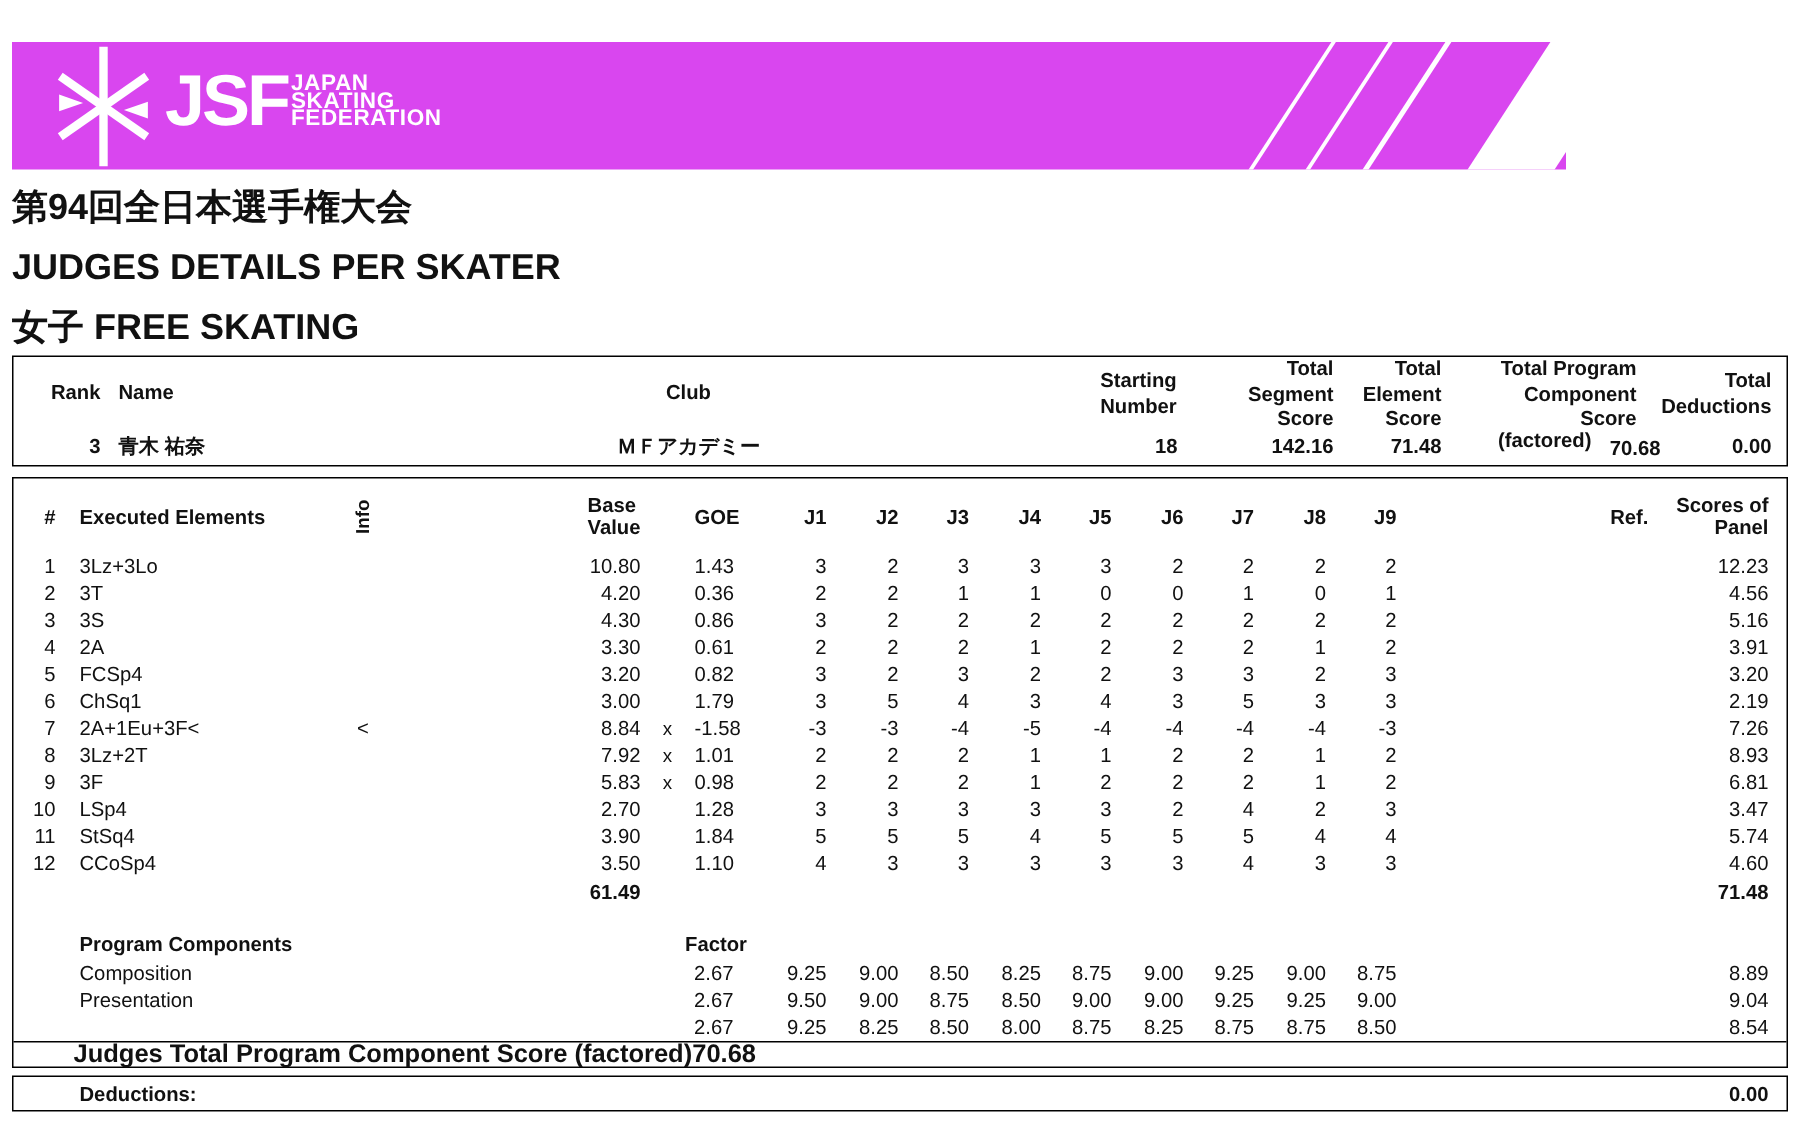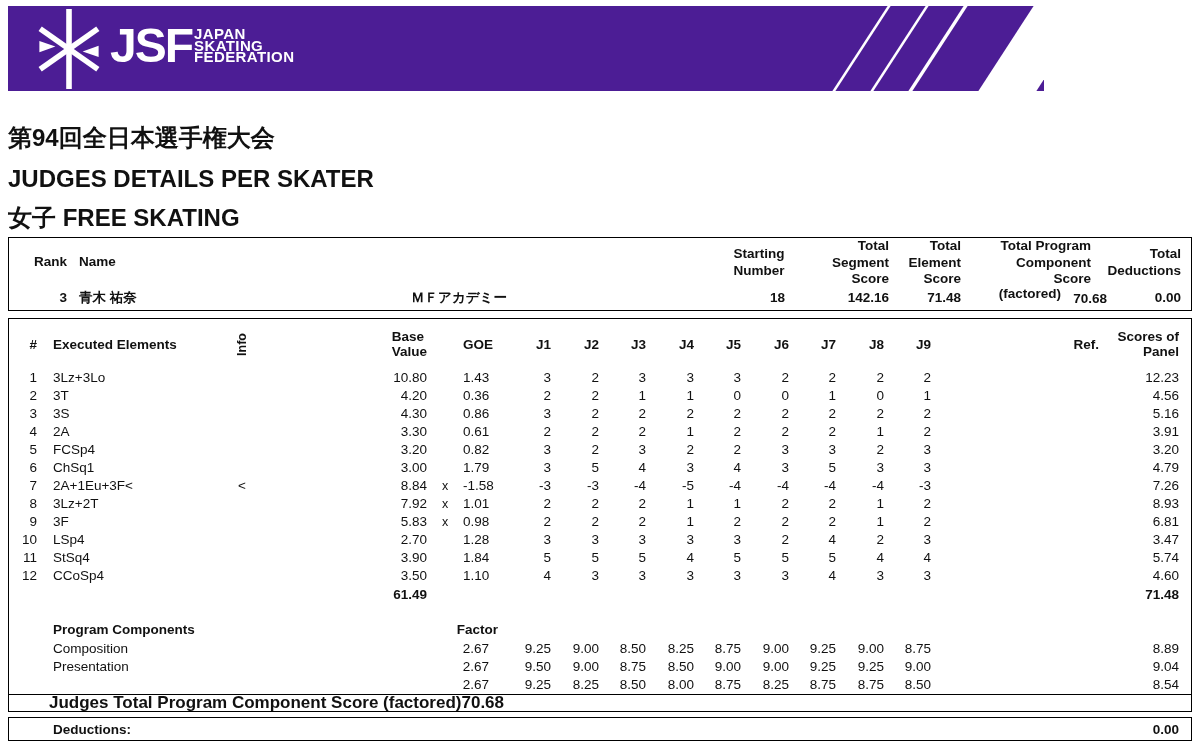--- a/index.html
+++ b/index.html
@@ -1,21 +1,21 @@
 <!DOCTYPE html>
 <html><head>
 <meta charset="utf-8">
 <style>
   html,body{margin:0;padding:0;background:#fff;}
   body{width:1200px;height:747px;position:relative;overflow:hidden;
        font-family:"Liberation Sans","DejaVu Sans",sans-serif;color:#111;}
 
   
-  .banner{position:absolute;left:8px;top:6px;width:1036px;height:85px;
-          background:#4c1d95;overflow:hidden;}
+  .banner{position:absolute;left:8px;top:28px;width:1036px;height:85px;
+          background:#d946ef;overflow:hidden;}
   .logo-mark{position:absolute;left:25px;top:3px;}
   .jsf-word{position:absolute;left:102px;top:16px;color:#fff;font-size:48px;
             font-weight:bold;letter-spacing:-2px;line-height:48px;}
   .org{position:absolute;left:186px;top:22px;color:#fff;font-size:15px;
        font-weight:bold;line-height:11.5px;letter-spacing:.4px;white-space:pre-line;}
   .stripe{position:absolute;top:-10px;bottom:-10px;background:#fff;transform:skewX(-33deg);}
   .s1{left:852px;width:3px;} .s2{left:890px;width:3px;} .s3{left:928px;width:4px;}
   .sband{left:998px;width:58px;}
 
   
@@ -91,20 +91,21 @@
     <div class="stripe sband"></div>
   </div>
 
   <div class="t1">第94回全日本選手権大会</div>
   <div class="t2">JUDGES DETAILS PER SKATER</div>
   <div class="t3">女子 FREE SKATING</div>
 
   <div class="summary">
     <div class="sh ra" style="left:0;width:58px;top:16px;">Rank</div>
     <div class="sh" style="left:70px;top:16px;">Name</div>
+    <div class="sh ce" style="left:330px;width:240px;top:16px;">Club</div>
     <div class="sh ce" style="left:708px;width:84px;top:8px;">Starting
 Number</div>
     <div class="sh ra" style="left:770px;width:110px;top:0;">Total
 Segment
 Score</div>
     <div class="sh ra" style="left:842px;width:110px;top:0;">Total
 Element
 Score</div>
     <div class="sh ra" style="left:955px;width:127px;top:0;">Total Program
 Component
@@ -258,21 +259,21 @@
     <div class="cell r">3</div>
     <div class="cell r">5</div>
     <div class="cell r">4</div>
     <div class="cell r">3</div>
     <div class="cell r">4</div>
     <div class="cell r">3</div>
     <div class="cell r">5</div>
     <div class="cell r">3</div>
     <div class="cell r">3</div>
     <div class="cell r"></div>
-    <div class="cell r">4.79</div>
+    <div class="cell r">2.19</div>
   </div>
 
   <div class="grid el-row">
     <div class="cell r" style="padding-right:2px;">7</div>
     <div class="cell l name">2A+1Eu+3F&lt;</div>
     <div class="cell c">&lt;</div>
     <div class="cell r">8.84</div>
     <div class="cell c xmark">x</div>
     <div class="cell r">-1.58</div>
     <div class="cell r">-3</div>

